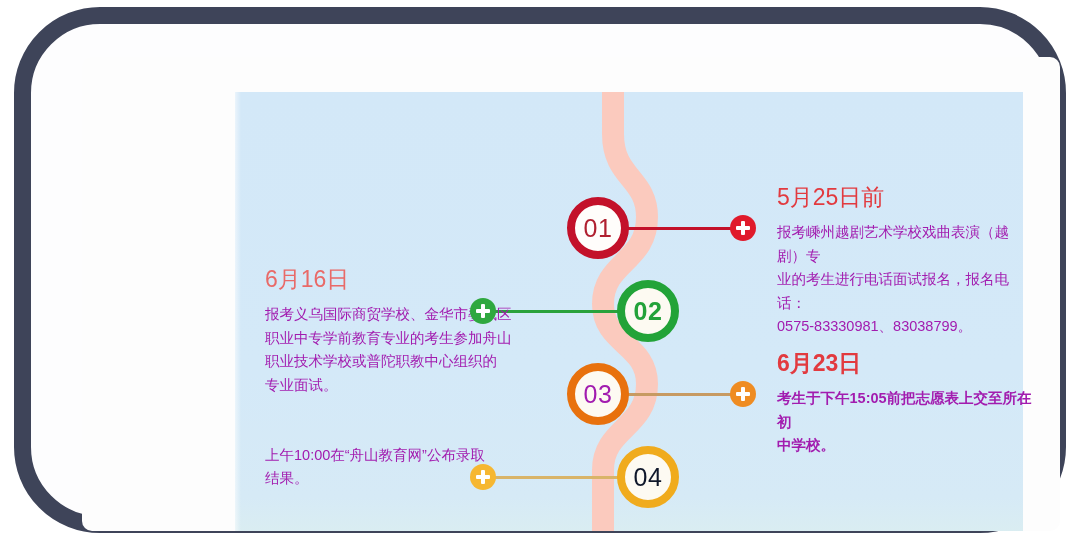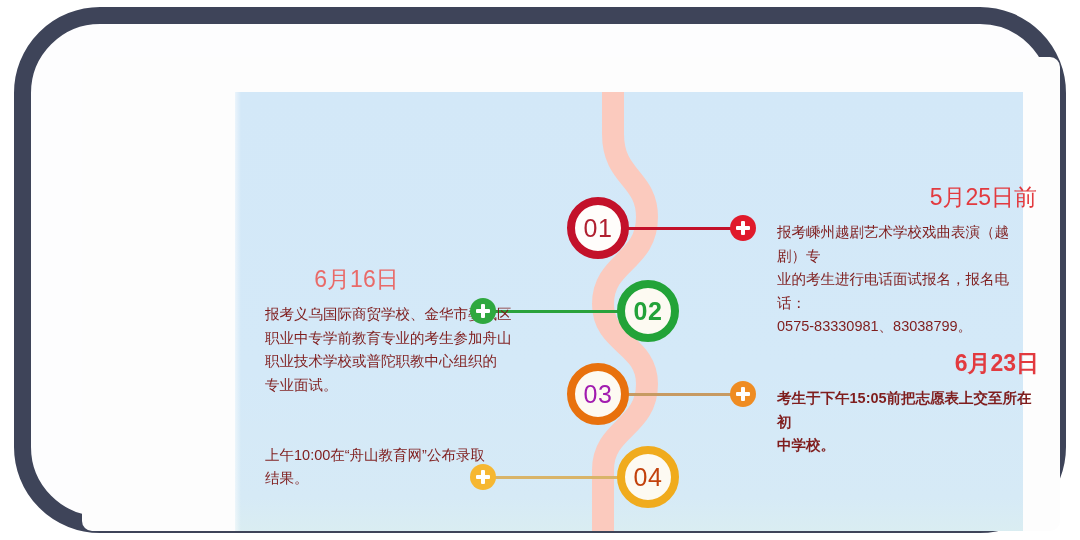--- a/index.html
+++ b/index.html
@@ -78,21 +78,21 @@
     box-sizing: border-box;
     display: flex; align-items: center; justify-content: center;
     font-size: 25px;
     letter-spacing: 0.5px;
     z-index: 6;
     background: #fdfaf2;
   }
   .node.n1 { border: 8px solid #c3112a; color: #b02030; background: #fffdfb; }
   .node.n2 { border: 8px solid #22a338; color: #23a23a; font-weight: bold; }
   .node.n3 { border: 8px solid #e8710d; color: #a21caf; text-align: right; }
-  .node.n4 { border: 8px solid #f0ab1d; color: #c2410c; }
+  .node.n4 { border: 8px solid #f0ab1d; color: #0f172a; }
 
   
   .conn {
     position: absolute;
     height: 3px;
     z-index: 4;
   }
   .conn.c1 { background: #c3112a; }
   .conn.c2 { background: #2aa23c; }
   .conn.c3 { background: #c79a62; }
@@ -119,32 +119,31 @@
   .plus.p3 { background: #ef8c22; }
   .plus.p4 { background: #f6b731; }
 
   
   .block { position: absolute; z-index: 5; }
   .block .head {
     font-size: 23px;
     color: #e23a3f;
     line-height: 1.1;
     white-space: nowrap;
-    text-align: right;
   }
   .block .body {
     font-size: 14.5px;
-    color: #7f1d1d;
+    color: #a21caf;
     line-height: 1.62;
     margin-top: 11px;
     white-space: pre-line;
   }
   .block.right { text-align: left; }
   .block.left  { text-align: left; }
-  .block.left .head { text-align: center; }
+  .block.left .head { text-align: left; }
 
   
   #block1 { left: 695px; top: 128px; width: 260px; }
   #block2 { left: 183px; top: 210px; width: 275px; }
   #block3 { left: 695px; top: 294px; width: 262px; font-weight: bold; }
   #block4 { left: 183px; top: 376px; width: 270px; }
   #block2 .head, #block4 .head { padding-right: 92px; }
 </style>
 </head>
 <body>

